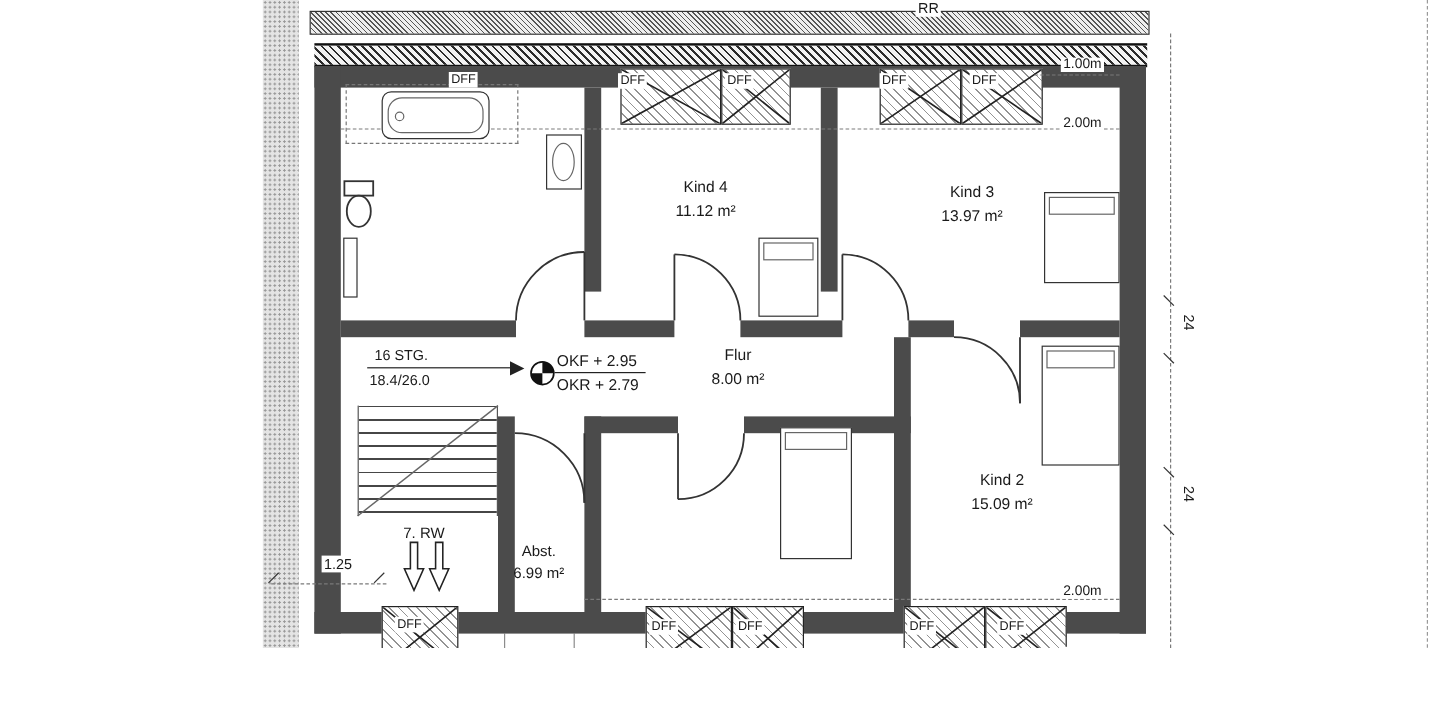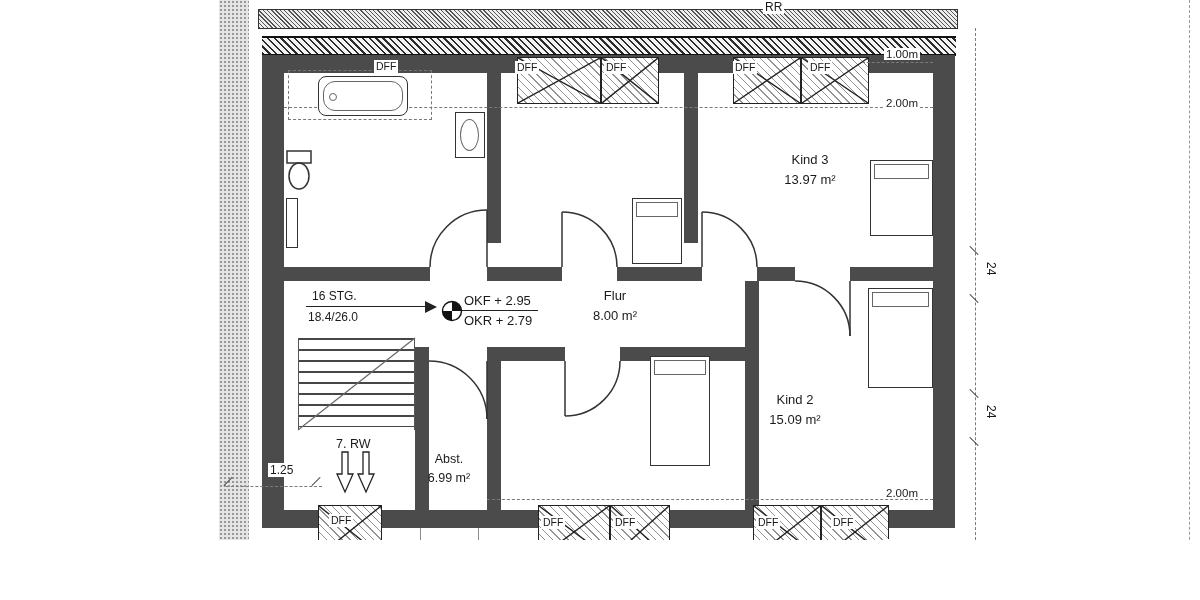--- a/index.html
+++ b/index.html
@@ -199,29 +199,33 @@
 
   <svg class="arc" style="left:441px;top:300px" width="22" height="22" viewBox="0 0 22 22">
       <circle cx="11" cy="11" r="9.5" fill="#fff" stroke="#111" stroke-width="1.4"></circle>
       <path d="M11,11 L11,1.5 A9.5,9.5 0 0 1 20.5,11 Z" fill="#111"></path>
       <path d="M11,11 L11,20.5 A9.5,9.5 0 0 1 1.5,11 Z" fill="#111"></path>
     </svg>
   <div class="txt" style="left:464px;top:293px;font-size:13px">OKF + 2.95</div>
   <div class="thin-h" style="left:462px;top:310px;width:76px;border-top:1.5px solid #222"></div>
   <div class="txt" style="left:464px;top:313px;font-size:13px">OKR + 2.79</div>
 
+  <div class="room-lbl" style="left:548px;top:146px;width:80px">
+    <div>Kind 4</div>
+    <div>11.12 m²</div>
+  </div>
   <div class="room-lbl" style="left:765px;top:150px;width:90px">
     <div>Kind 3</div>
     <div>13.97 m²</div>
   </div>
   <div class="room-lbl" style="left:580px;top:286px;width:70px">
     <div>Flur</div>
     <div>8.00 m²</div>
   </div>
-  <div class="room-lbl" style="left:755px;top:390px;width:80px">
+  <div class="room-lbl" style="left:795px;top:390px;width:80px">
     <div>Kind 2</div>
     <div>15.09 m²</div>
   </div>
   <div class="room-lbl" style="left:411px;top:450px;width:76px;font-size:12.5px">
     <div>Abst.</div>
     <div>6.99 m²</div>
   </div>
 
   <div class="txt" style="left:336px;top:437px;font-size:12.5px">7. RW</div>
   <svg class="arc" style="left:336px;top:452px" width="42" height="42" viewBox="0 0 42 42">

